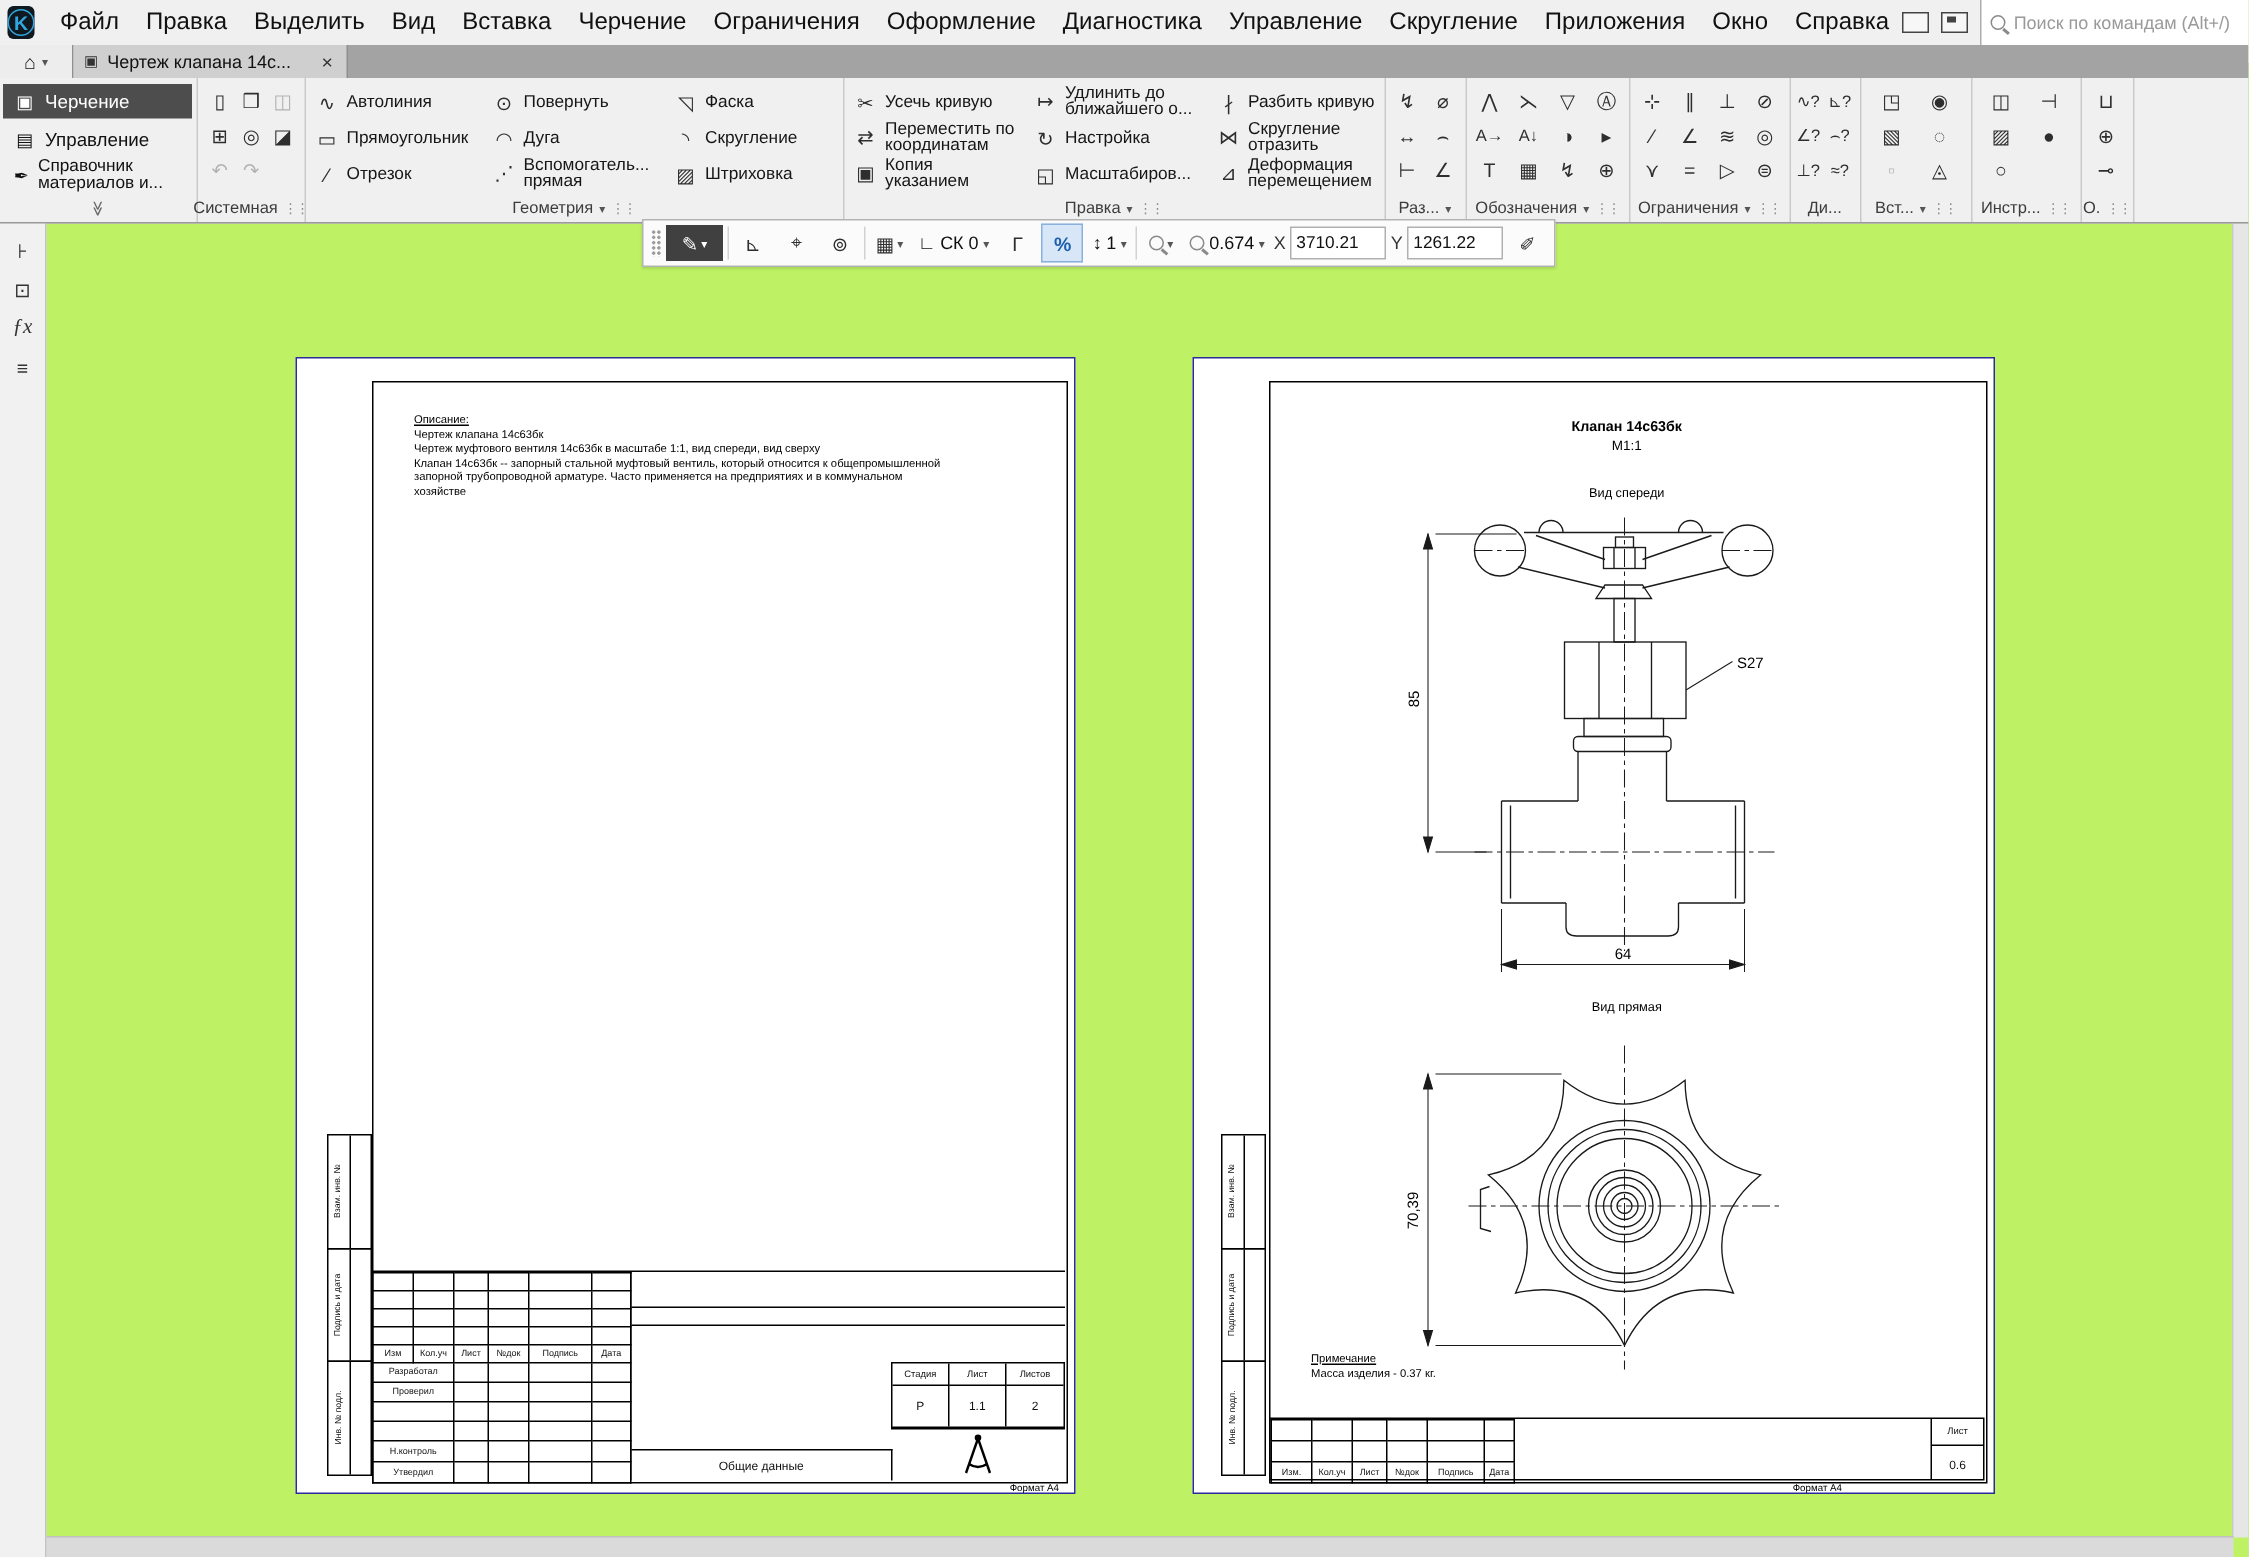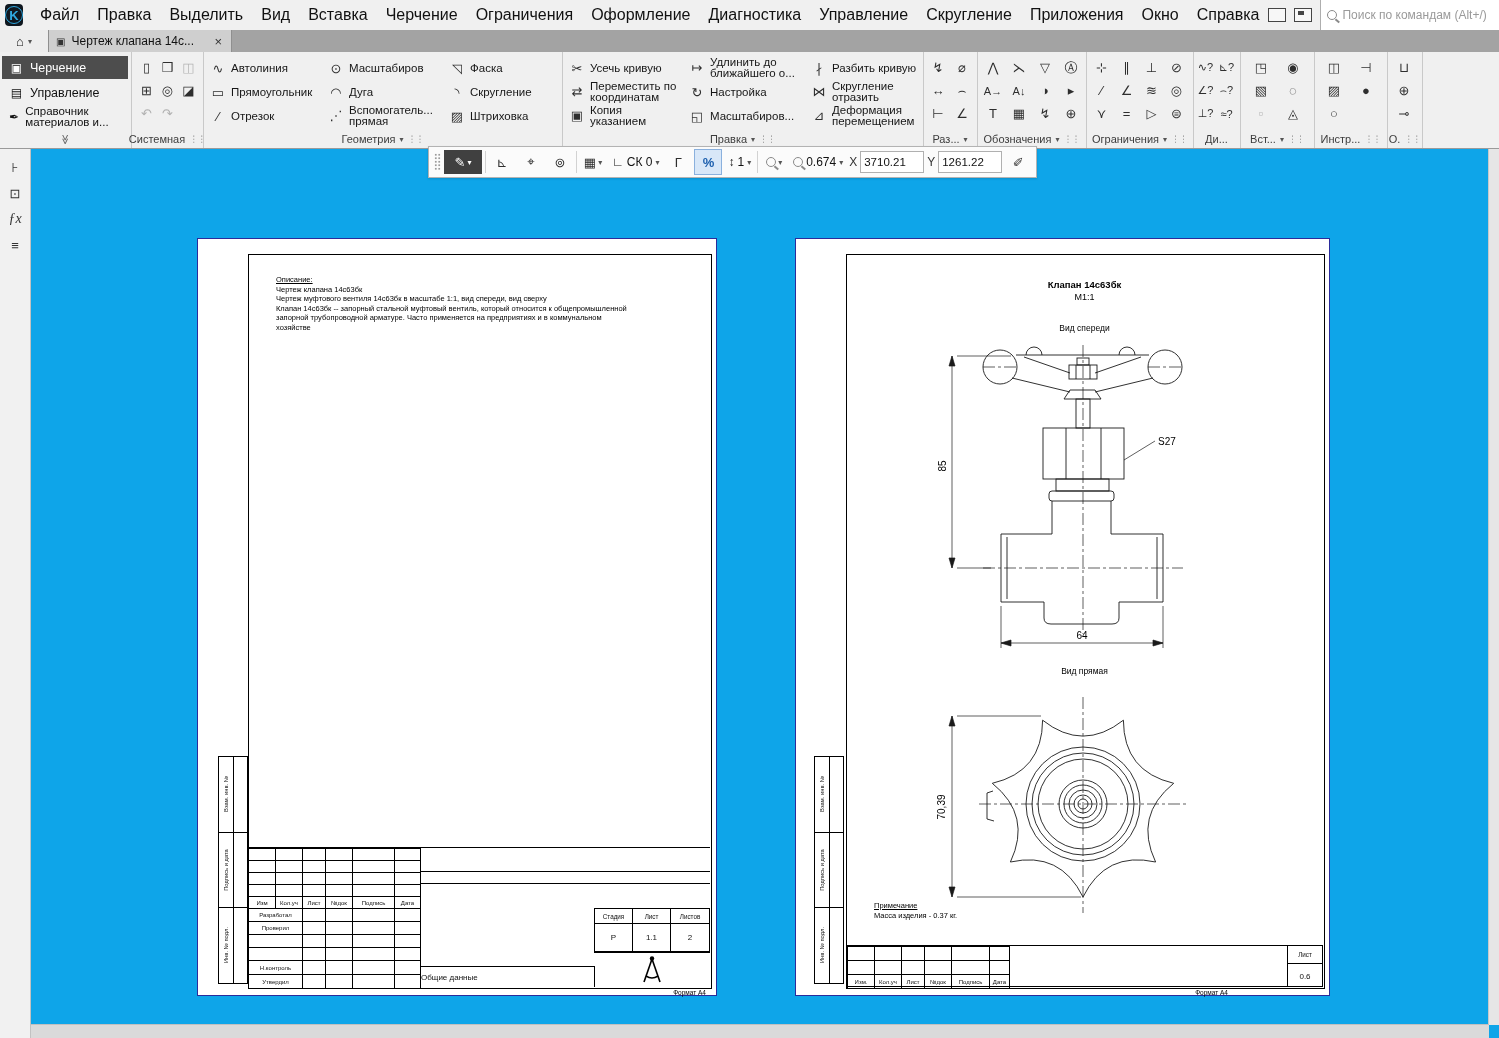--- a/index.html
+++ b/index.html
@@ -76,21 +76,21 @@
         gap:2px;font-size:13px;color:#2e2e2e;padding:0 2px}
   .qdark{background:#404040;color:#fff;min-width:34px}
   .qdark .caret{color:#fff}
   .qon{background:#d8e7f8;border:1px solid #8ab0dd;color:#1c5fae;font-weight:bold}
   .qsep{width:1px;height:22px;background:#d2d2d2}
   .qcombo{height:24px;display:flex;align-items:center;gap:3px;padding:0 3px;font-size:12px}
   .fld{width:56px;height:20px;border:1px solid #b0b0b0;background:#fff;font-size:11.5px;
        display:flex;align-items:center;padding:0 3px;overflow:hidden;white-space:nowrap}
   .xylab{font-size:12px;color:#333}
   
-  .canvas{position:absolute;left:30px;top:148px;right:0;bottom:0;background:#0ea5e9;
+  .canvas{position:absolute;left:30px;top:148px;right:0;bottom:0;background:#bef264;
           border-top:1px solid #8f8f8f}
   .hscroll{position:absolute;left:0;right:10px;bottom:0;height:13px;background:#dadada;border-top:1px solid #c0c0c0}
   .vscroll{position:absolute;top:0;bottom:13px;right:0;width:10px;background:#e6e6e6;border-left:1px solid #c9c9c9}
   .sheet{position:absolute;background:#fff;border:1px solid #2b2b9b;box-sizing:border-box}
   .frame{position:absolute;border:1.5px solid #000}
   .desc{position:absolute;font-size:7.5px;line-height:9.5px;color:#000;white-space:nowrap}
   .desc .u{text-decoration:underline}
   .fmt{position:absolute;font-size:6.5px;color:#000}
   
   .mcol{position:absolute;width:30px}
@@ -106,21 +106,21 @@
   td.lbl{text-align:left;padding-left:2px;font-size:6.3px}
   .tbright{position:absolute;left:172px;top:0;right:0;bottom:0;border-left:1px solid #000}
   .hl{position:absolute;left:0;right:0;height:0;border-top:1px solid #000}
   .stage{position:absolute;left:173px;right:0;top:60px;height:44px;border:1px solid #000;
          box-sizing:border-box;display:grid;grid-template-columns:1fr 1fr 1fr;grid-template-rows:15px 1fr}
   .stage div{border-right:1px solid #000;border-bottom:1px solid #000;display:flex;
              align-items:center;justify-content:center;font-size:6.3px}
   .stage div:nth-child(3n){border-right:none}
   .stage div.v{font-size:8px;border-bottom:none}
   .doccell{position:absolute;left:0;top:118px;width:173px;bottom:0;border-top:1px solid #000;
-           border-right:1px solid #000;display:flex;align-items:center;justify-content:flex-start;font-size:8px}
+           border-right:1px solid #000;display:flex;align-items:center;justify-content:center;font-size:8px}
   .logocell{position:absolute;left:173px;right:0;top:104px;bottom:0;border-top:1px solid #000;
             display:flex;align-items:center;justify-content:center}
   .listbox{position:absolute;right:0;top:0;width:35px;bottom:0;border-left:1px solid #000;box-sizing:border-box}
   .listbox .lh{height:17px;border-bottom:1px solid #000;display:flex;align-items:center;
                justify-content:center;font-size:6.3px}
   .listbox .lv{height:24px;display:flex;align-items:center;justify-content:center;font-size:8px}
   
   .ctext{position:absolute;text-align:center;color:#000}
   .note{position:absolute;font-size:7.5px;line-height:10px;color:#000}
   .note .u{text-decoration:underline}
@@ -218,21 +218,21 @@
     <div class="rbtn" style="left:4px;top:29px;width:112px">
         <span class="ric">▭</span>
         <span class="rlb">Прямоугольник</span>
       </div>
     <div class="rbtn" style="left:4px;top:53px;width:112px">
         <span class="ric">∕</span>
         <span class="rlb">Отрезок</span>
       </div>
     <div class="rbtn" style="left:122px;top:5px;width:118px">
         <span class="ric">⊙</span>
-        <span class="rlb">Масштабиров</span>
+        <span class="rlb">Повернуть</span>
       </div>
     <div class="rbtn" style="left:122px;top:29px;width:118px">
         <span class="ric">◠</span>
         <span class="rlb">Дуга</span>
       </div>
     <div class="rbtn" style="left:122px;top:52px;width:118px">
         <span class="ric">⋰</span>
         <span class="rlb" style="max-width:92px">Вспомогатель... прямая</span>
       </div>
     <div class="rbtn" style="left:243px;top:5px;width:112px">

